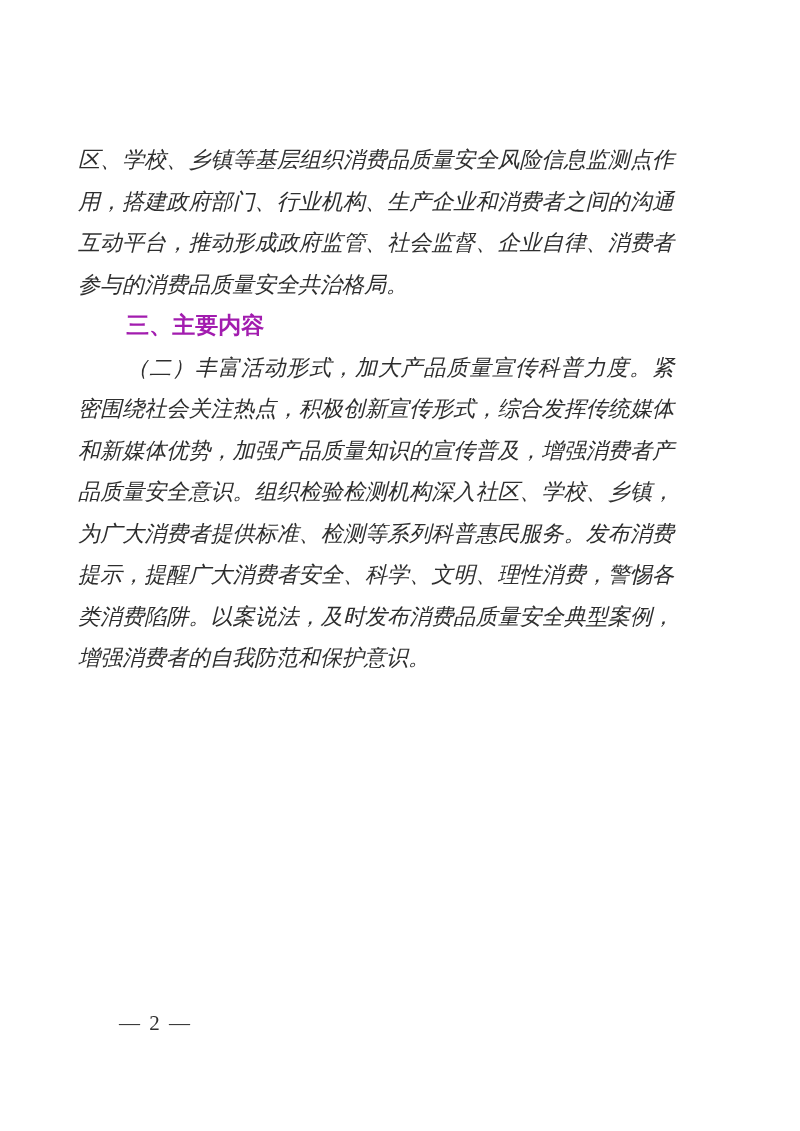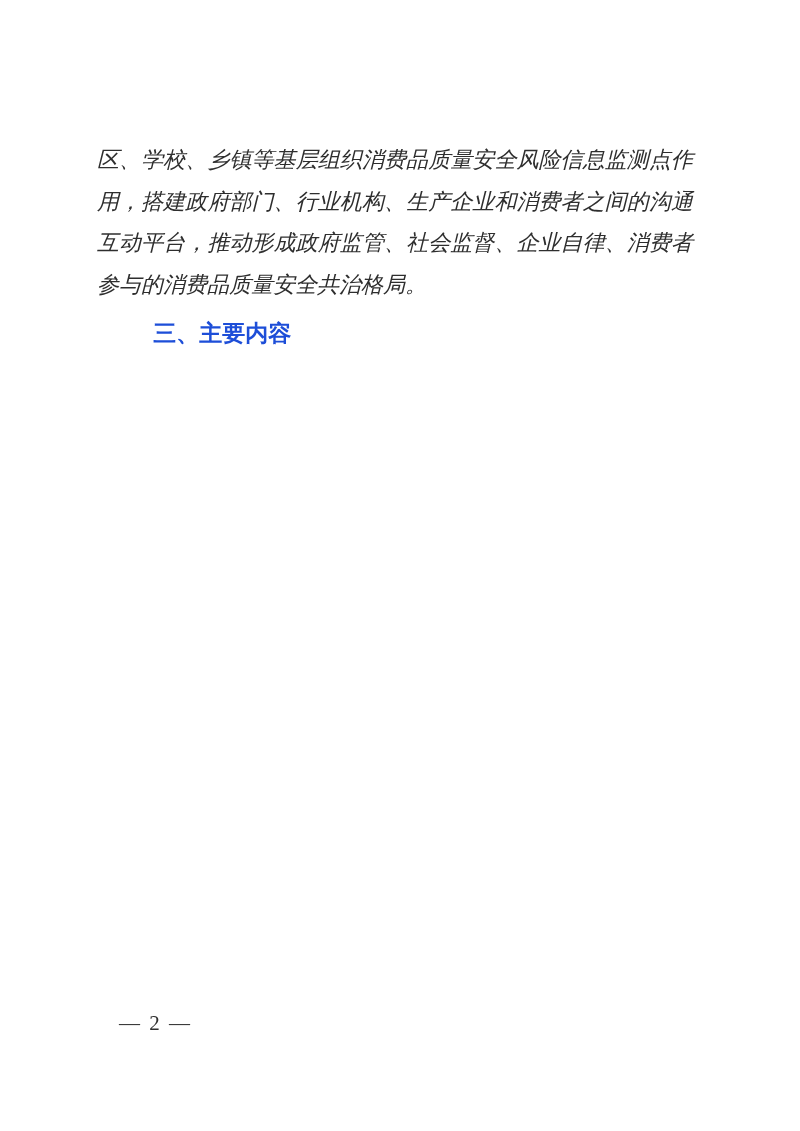--- a/index.html
+++ b/index.html
@@ -13,60 +13,61 @@
     height: 1131px;
     margin: 0 auto;
     background: #ffffff;
     overflow: hidden;
     font-family: "Liberation Serif", "DejaVu Serif", serif;
     color: #2e2e2e;
   }
   .content {
     position: absolute;
     top: 139px;
-    left: 97px;
+    left: 78px;
     width: 596px;
     font-size: 22px;
     line-height: 41.5px;
     text-align: justify;
     text-justify: inter-ideograph;
   }
   .para {
     margin: 0;
     text-indent: 2.2em;
     text-align: justify;
     font-style: italic; 
   }
   .para.no-indent {
     text-indent: 0;
   }
   .heading {
-    margin: 8px;
+    margin: 0;
     font-size: 23px;
     line-height: 41.5px;
     text-indent: 2.1em;
     font-weight: bold;
     font-style: normal;
     font-family: "Liberation Sans", "DejaVu Sans", sans-serif;
-    color: #1d4ed8;
+    color: #a21caf;
   }
   .footer {
     position: absolute;
     left: 119px;
     top: 1008px;
     font-size: 21px;
     line-height: 30px;
     letter-spacing: 2px;
     font-style: normal;
     color: #2e2e2e;
     font-family: "Liberation Serif", "DejaVu Serif", serif;
   }
 </style>
 </head>
 <body>
 
 <div class="page">
   <div class="content">
     <p class="para no-indent">区、学校、乡镇等基层组织消费品质量安全风险信息监测点作用，搭建政府部门、行业机构、生产企业和消费者之间的沟通互动平台，推动形成政府监管、社会监督、企业自律、消费者参与的消费品质量安全共治格局。</p>
     <h3 class="heading">三、主要内容</h3>
+    <p class="para">（二）丰富活动形式，加大产品质量宣传科普力度。紧密围绕社会关注热点，积极创新宣传形式，综合发挥传统媒体和新媒体优势，加强产品质量知识的宣传普及，增强消费者产品质量安全意识。组织检验检测机构深入社区、学校、乡镇，为广大消费者提供标准、检测等系列科普惠民服务。发布消费提示，提醒广大消费者安全、科学、文明、理性消费，警惕各类消费陷阱。以案说法，及时发布消费品质量安全典型案例，增强消费者的自我防范和保护意识。</p>
   </div>
   <div class="footer">— 2 —</div>
 </div>
 
 </body></html>

